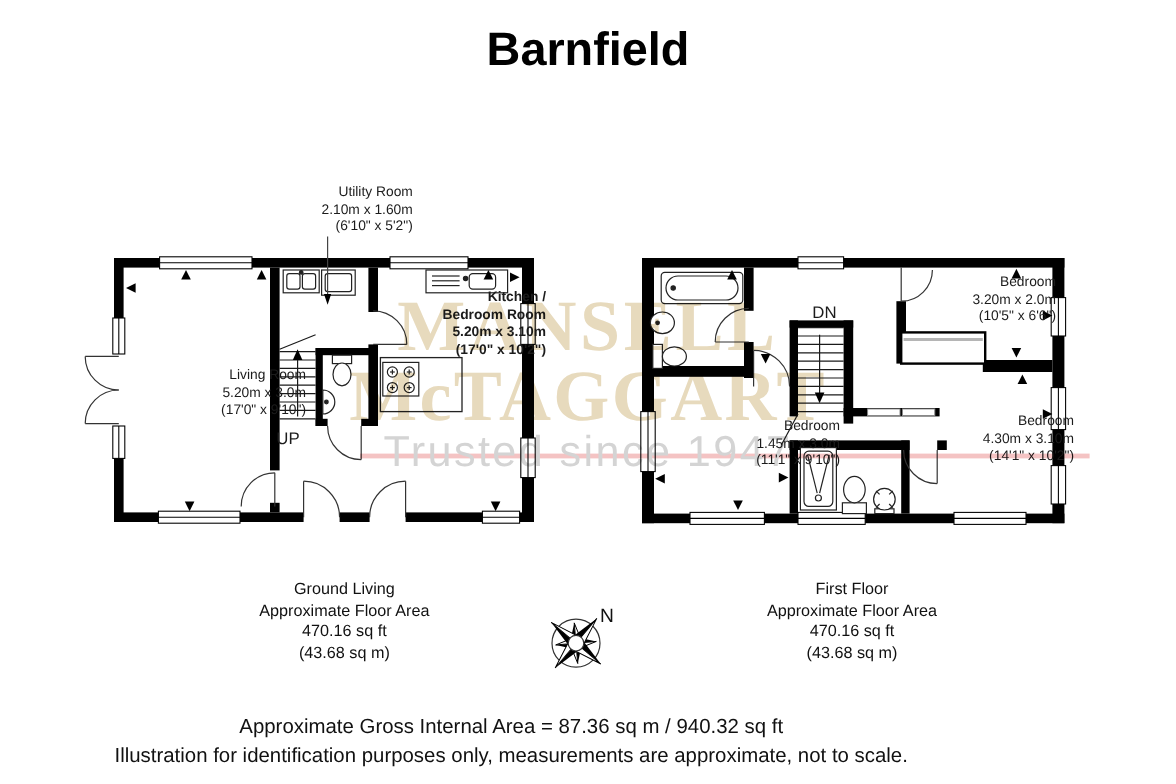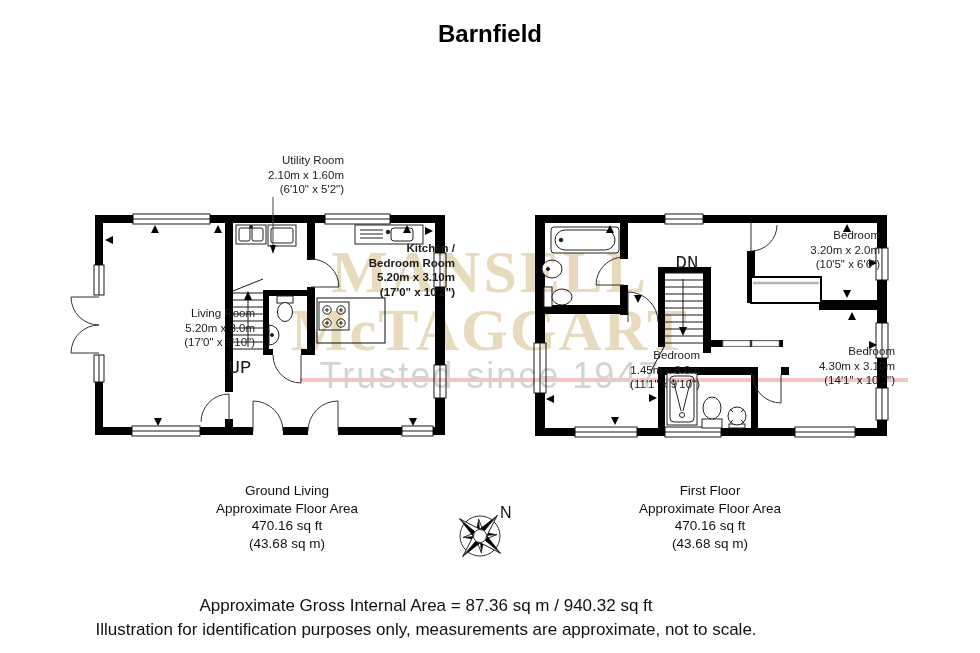--- a/index.html
+++ b/index.html
@@ -1,21 +1,21 @@
 <!DOCTYPE html>
 <html><head>
 <meta charset="utf-8">
 <style>
   html,body{margin:0;padding:0;background:#fff;}
   #stage{position:relative;width:980px;height:653px;background:#ffffff;overflow:hidden;
          font-family:"Liberation Sans", sans-serif;color:#1a1a1a;}
   .abs{position:absolute;}
-  #title{top:20px;left:0;width:980px;text-align:center;font-size:24px;font-weight:bold;color:#000;z-index:2;}
+  #title{top:20px;left:0;width:980px;text-align:center;font-size:39px;font-weight:bold;color:#000;z-index:2;}
   .room-label{font-size:11.5px;line-height:14.5px;text-align:right;color:#1c1c1c;z-index:2;}
-  .stair-label{font-size:19px;text-align:center;color:#1c1c1c;z-index:2;font-family:Liberation Mono, monospace;}
+  .stair-label{font-size:14px;text-align:center;color:#1c1c1c;z-index:2;}
   .caption{font-size:13.5px;line-height:17.5px;text-align:center;color:#111;z-index:2;}
   .footer-line{left:0;width:852px;text-align:center;font-size:17px;color:#111;z-index:2;}
   svg{z-index:1;}
   #watermark{z-index:3;pointer-events:none;mix-blend-mode:multiply;}
   .wm-serif{position:absolute;left:0;width:980px;text-align:center;
             font-family:"Liberation Serif", serif;font-weight:bold;}
   #wm-tagline{position:absolute;left:0;width:980px;text-align:center;
               font-family:"Liberation Sans", sans-serif;letter-spacing:2px;}
   #wm-line{position:absolute;}
 </style>

